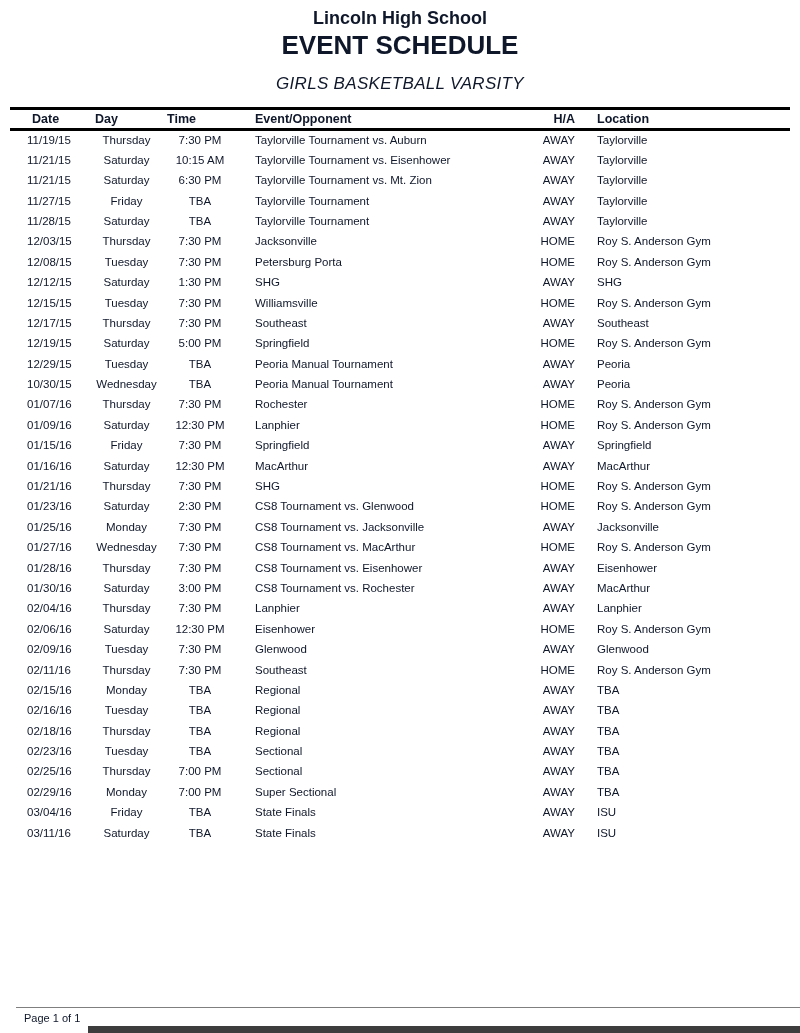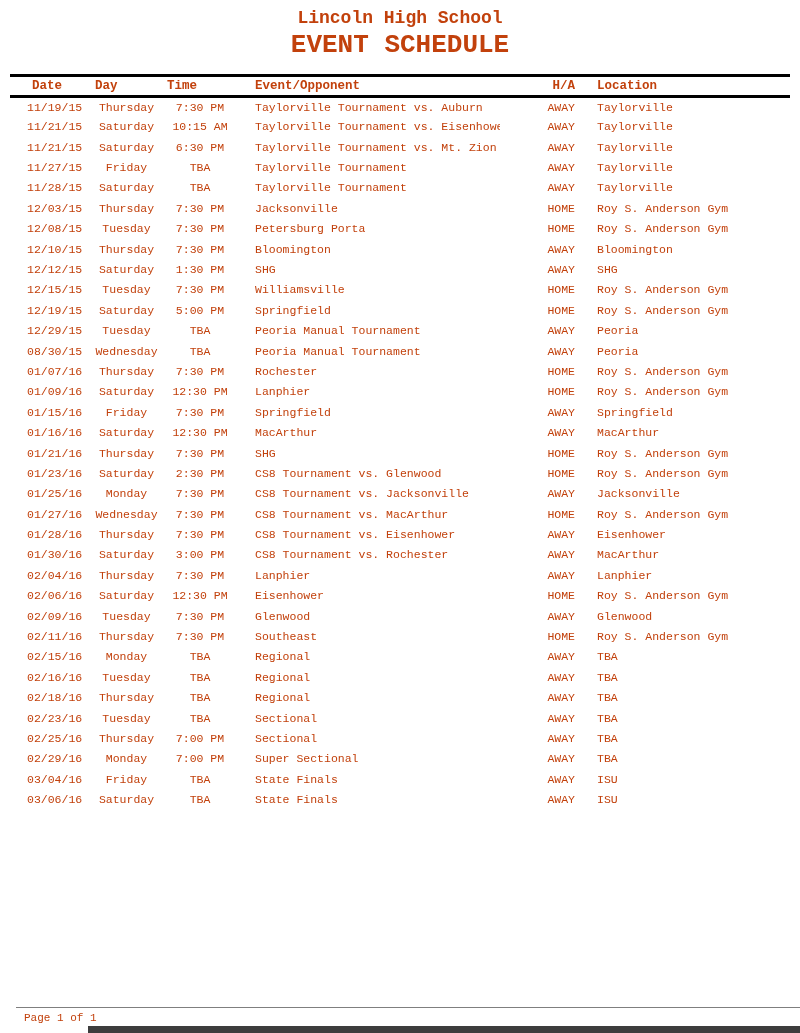--- a/index.html
+++ b/index.html
@@ -1,22 +1,22 @@
 <!DOCTYPE html>
 <html><head>
 <meta charset="utf-8">
 <style>
   * { margin:0; padding:0; box-sizing:border-box; }
   html,body { background:#e8e8e8; }
   .page {
     position:relative;
     width:800px; height:1033px;
     background:#ffffff;
-    color:#c2410c;
-    font-family:Liberation Mono, monospace;
+    color:#0f172a;
+    font-family:Liberation Sans, sans-serif;
     overflow:hidden;
     margin:0 auto;
   }
   .titles { text-align:center; padding-top:7px; }
   .school-name { font-size:18px; font-weight:bold; line-height:1.25; }
   .event-title { font-size:26px; font-weight:bold; line-height:1.2; }
   .subtitle { font-size:17px; font-style:italic; margin-top:13px; letter-spacing:0.3px; }
 
   table.schedule {
     border-collapse:collapse;
@@ -71,20 +71,21 @@
   }
 </style>
 </head>
 <body>
 
 <div class="page">
 
   <div class="titles">
     <div class="school-name">Lincoln High School</div>
     <div class="event-title">EVENT SCHEDULE</div>
+    <div class="subtitle">GIRLS BASKETBALL VARSITY</div>
   </div>
 
   <table class="schedule">
     <colgroup>
       <col class="w-date">
         <col class="w-day">
         <col class="w-time">
       <col class="w-event">
         <col class="w-ha">
         <col class="w-loc">
@@ -157,47 +158,47 @@
 
         <tr>
           <td class="c-date">12/08/15</td>
           <td class="c-day">Tuesday</td>
           <td class="c-time">7:30 PM</td>
           <td class="c-event">Petersburg Porta</td>
           <td class="c-ha">HOME</td>
           <td class="c-loc">Roy S. Anderson Gym</td>
         </tr>
 
-        <tr>
-          <td class="c-date">12/10/15</td>
-          <td class="c-day">Thursday</td>
-          <td class="c-time">7:30 PM</td>
-          <td class="c-event">Bloomington</td>
-          <td class="c-ha">AWAY</td>
-          <td class="c-loc">Bloomington</td>
-        </tr>
 
         <tr>
           <td class="c-date">12/12/15</td>
           <td class="c-day">Saturday</td>
           <td class="c-time">1:30 PM</td>
           <td class="c-event">SHG</td>
           <td class="c-ha">AWAY</td>
           <td class="c-loc">SHG</td>
         </tr>
 
         <tr>
           <td class="c-date">12/15/15</td>
           <td class="c-day">Tuesday</td>
           <td class="c-time">7:30 PM</td>
           <td class="c-event">Williamsville</td>
           <td class="c-ha">HOME</td>
           <td class="c-loc">Roy S. Anderson Gym</td>
         </tr>
 
+        <tr>
+          <td class="c-date">12/17/15</td>
+          <td class="c-day">Thursday</td>
+          <td class="c-time">7:30 PM</td>
+          <td class="c-event">Southeast</td>
+          <td class="c-ha">AWAY</td>
+          <td class="c-loc">Southeast</td>
+        </tr>
 
         <tr>
           <td class="c-date">12/19/15</td>
           <td class="c-day">Saturday</td>
           <td class="c-time">5:00 PM</td>
           <td class="c-event">Springfield</td>
           <td class="c-ha">HOME</td>
           <td class="c-loc">Roy S. Anderson Gym</td>
         </tr>
 
@@ -205,21 +206,21 @@
         <tr>
           <td class="c-date">12/29/15</td>
           <td class="c-day">Tuesday</td>
           <td class="c-time">TBA</td>
           <td class="c-event">Peoria Manual Tournament</td>
           <td class="c-ha">AWAY</td>
           <td class="c-loc">Peoria</td>
         </tr>
 
         <tr>
-          <td class="c-date">08/30/15</td>
+          <td class="c-date">10/30/15</td>
           <td class="c-day">Wednesday</td>
           <td class="c-time">TBA</td>
           <td class="c-event">Peoria Manual Tournament</td>
           <td class="c-ha">AWAY</td>
           <td class="c-loc">Peoria</td>
         </tr>
 
         <tr>
           <td class="c-date">01/07/16</td>
           <td class="c-day">Thursday</td>
@@ -403,21 +404,21 @@
         <tr>
           <td class="c-date">03/04/16</td>
           <td class="c-day">Friday</td>
           <td class="c-time">TBA</td>
           <td class="c-event">State Finals</td>
           <td class="c-ha">AWAY</td>
           <td class="c-loc">ISU</td>
         </tr>
 
         <tr>
-          <td class="c-date">03/06/16</td>
+          <td class="c-date">03/11/16</td>
           <td class="c-day">Saturday</td>
           <td class="c-time">TBA</td>
           <td class="c-event">State Finals</td>
           <td class="c-ha">AWAY</td>
           <td class="c-loc">ISU</td>
         </tr>
       </tbody>
   </table>
 
   <div class="footer">

